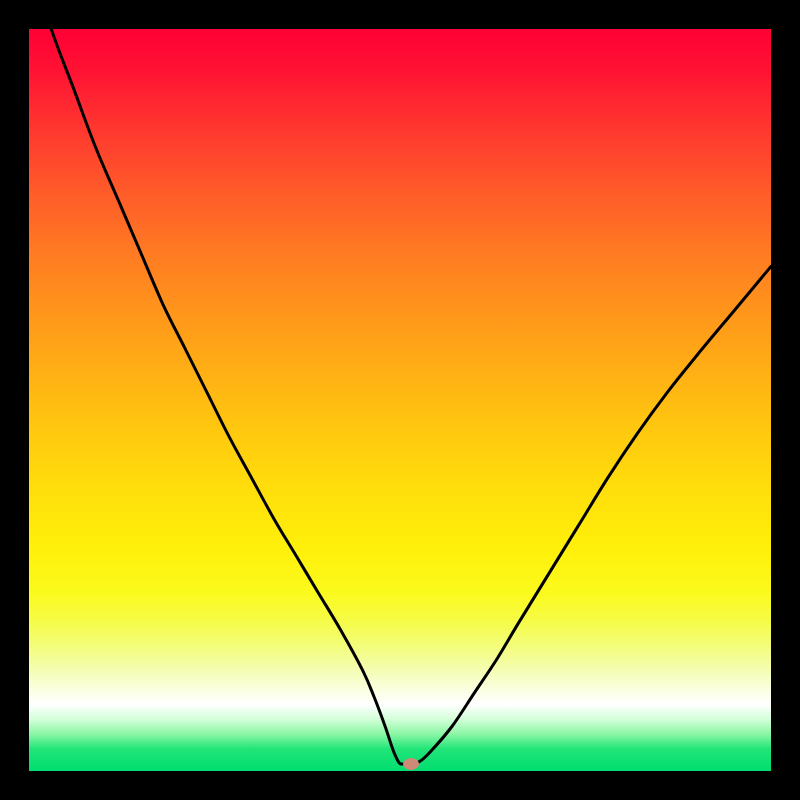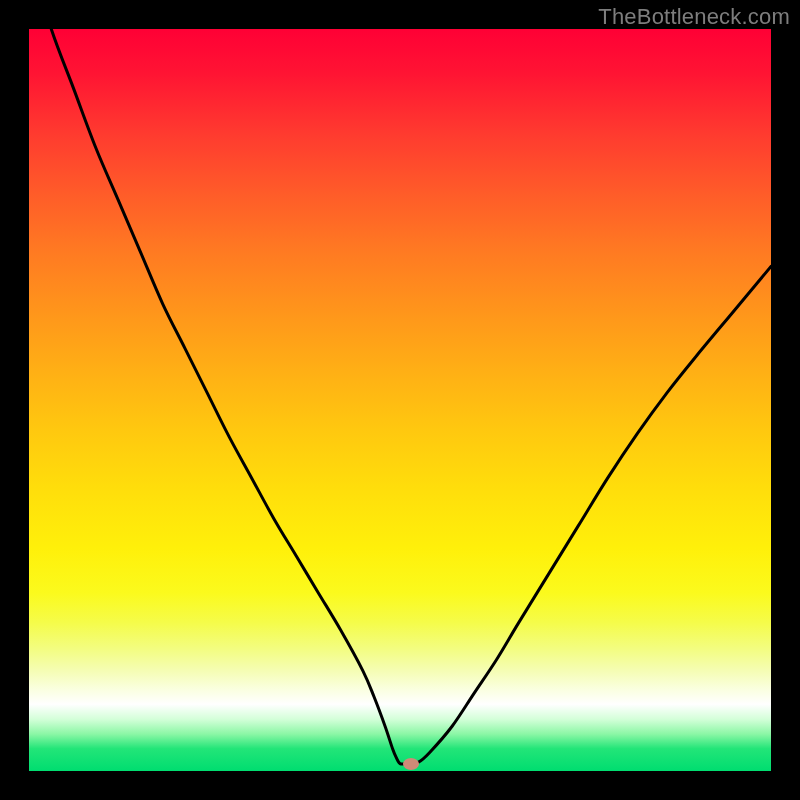--- a/index.html
+++ b/index.html
@@ -77,21 +77,20 @@
     border-radius: 50% / 50%;
     background: #cf8a77;
     z-index: 12;
     transform: translate(-50%, -50%);
   }
 </style>
 </head>
 <body>
 
 <div class="frame">
-  <div class="watermark">TheBottleneck.com</div>
   <div class="plot-area">
     <div class="gradient"></div>
     <svg class="curve" viewBox="0 0 742 742" preserveAspectRatio="none">
       <path id="curve-path" fill="none" stroke="#000000" stroke-width="3" stroke-linejoin="round" stroke-linecap="round" d="M 0,-74.20000000000005 C 3.7099999999999995,-61.83333333333337 14.84,-22.26000000000001 22.259999999999998,0 C 29.679999999999996,22.26000000000001 37.099999999999994,39.57333333333334 44.519999999999996,59.360000000000014 C 51.94,79.14666666666669 59.36,100.17000000000003 66.78,118.72000000000003 C 74.2,137.27 81.61999999999999,153.34666666666664 89.03999999999999,170.65999999999997 C 96.46,187.9733333333333 103.88,205.2866666666667 111.3,222.60000000000002 C 118.72,239.91333333333336 126.14,258.46333333333337 133.56,274.54 C 140.98,290.6166666666667 148.4,304.2200000000001 155.82,319.06000000000006 C 163.23999999999998,333.90000000000003 170.65999999999997,348.74 178.07999999999998,363.58 C 185.5,378.41999999999996 192.92000000000002,393.87833333333333 200.34,408.09999999999997 C 207.76,422.3216666666666 215.18,435.3066666666666 222.6,448.90999999999997 C 230.01999999999998,462.5133333333333 237.44,476.73499999999996 244.86,489.71999999999997 C 252.28000000000003,502.705 259.7,514.4533333333334 267.12,526.82 C 274.54,539.1866666666667 281.96,551.5533333333334 289.38,563.9200000000001 C 296.8,576.2866666666667 304.21999999999997,588.035 311.64,601.02 C 319.06,614.005 328.33500000000004,630.7 333.90000000000003,641.83 C 339.46500000000003,652.96 341.32000000000005,658.525 345.03000000000003,667.8 C 348.74,677.0749999999999 353.0683333333333,688.8233333333334 356.15999999999997,697.48 C 359.2516666666666,706.1366666666667 361.72499999999997,714.546 363.58,719.74 C 365.435,724.934 366.05333333333334,726.1706666666666 367.29,728.644 C 368.5266666666667,731.1173333333334 369.145,733.5906666666667 371,734.58 C 372.855,735.5693333333334 375.3283333333334,734.8273333333334 378.42,734.58 C 381.51166666666666,734.3326666666667 385.84000000000003,734.951 389.55,733.096 C 393.26,731.241 395.115,729.3860000000001 400.68,723.45 C 406.245,717.514 415.5199999999999,707.3733333333333 422.93999999999994,697.48 C 430.35999999999996,687.5866666666667 437.78,675.22 445.2,664.09 C 452.62,652.96 460.03999999999996,642.4483333333334 467.46,630.7 C 474.88,618.9516666666667 481.0633333333334,607.8216666666667 489.72,593.6 C 498.37666666666667,579.3783333333333 509.50666666666666,561.4466666666667 519.4,545.37 C 529.2933333333333,529.2933333333333 539.1866666666667,513.2166666666667 549.08,497.14 C 558.9733333333334,481.06333333333333 568.8666666666667,464.3683333333333 578.76,448.90999999999997 C 588.6533333333333,433.45166666666665 598.5466666666666,418.6116666666667 608.4399999999999,404.39 C 618.3333333333333,390.1683333333333 628.2266666666667,376.565 638.12,363.58 C 648.0133333333333,350.59499999999997 656.6700000000001,340.0833333333333 667.8000000000001,326.47999999999996 C 678.9300000000001,312.8766666666666 692.5333333333333,296.79999999999995 704.9,281.96 C 717.2666666666667,267.12 735.8166666666666,244.85999999999996 742,237.43999999999994"></path>
     </svg>
     <div class="marker" id="marker" style="left: 382.13px; top: 734.58px; background: rgb(207, 138, 119);"></div>
   </div>
 </div>
 
 </body></html>

